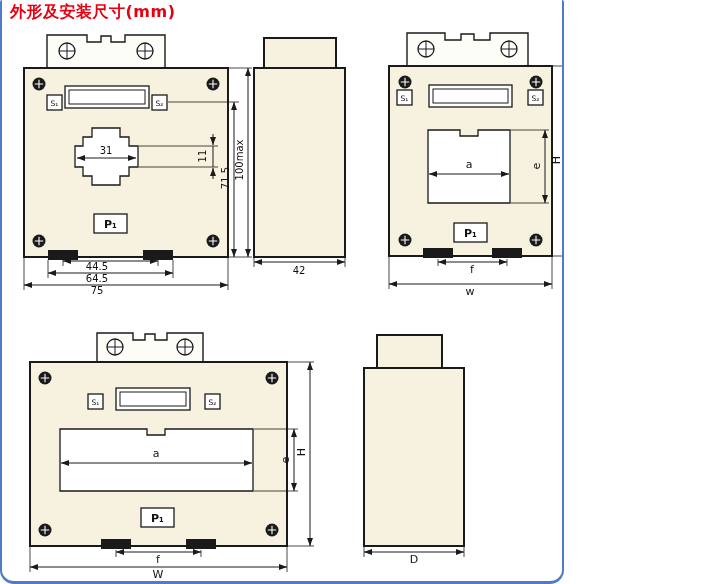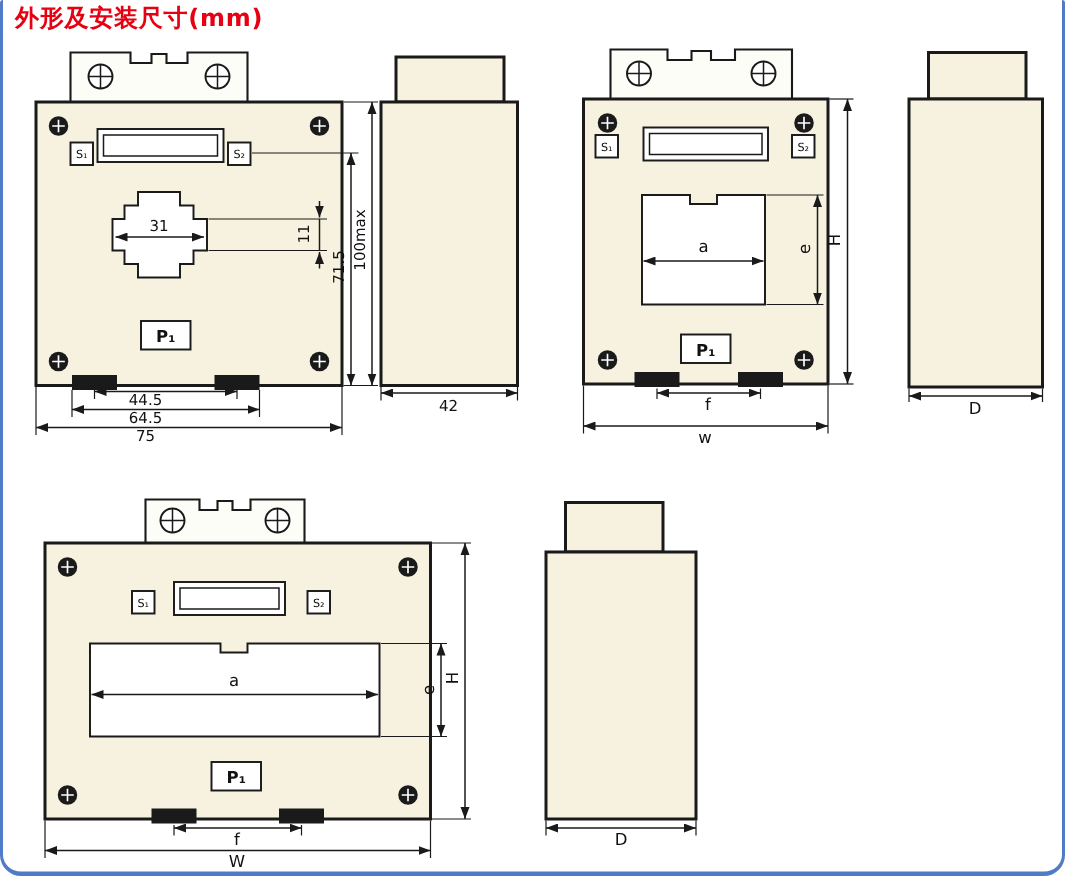--- a/index.html
+++ b/index.html
@@ -1,18 +1,18 @@
 <!DOCTYPE html>
 <html><head>
 <meta charset="utf-8">
 <style>
   * { margin:0; padding:0; box-sizing:border-box; }
   html,body { background:#ffffff; }
   .page {
-    position:relative; width:710px; height:584px; background:#fff;
+    position:relative; width:564px; height:584px; background:#fff;
     border-left:2px solid #4f7bc7; border-right:2px solid #4f7bc7; border-bottom:3px solid #4f7bc7;
     border-radius:2px 2px 14px 14px; overflow:hidden;
     font-family:"DejaVu Sans", sans-serif;
   }
   .title {
     position:absolute; top:2px; left:8px; z-index:2;
     font-size:16px; font-weight:bold; color:#e60012; letter-spacing:.5px;
     font-family:"DejaVu Sans", sans-serif;
   }
   svg.sheet { position:absolute; left:0; top:0; }

